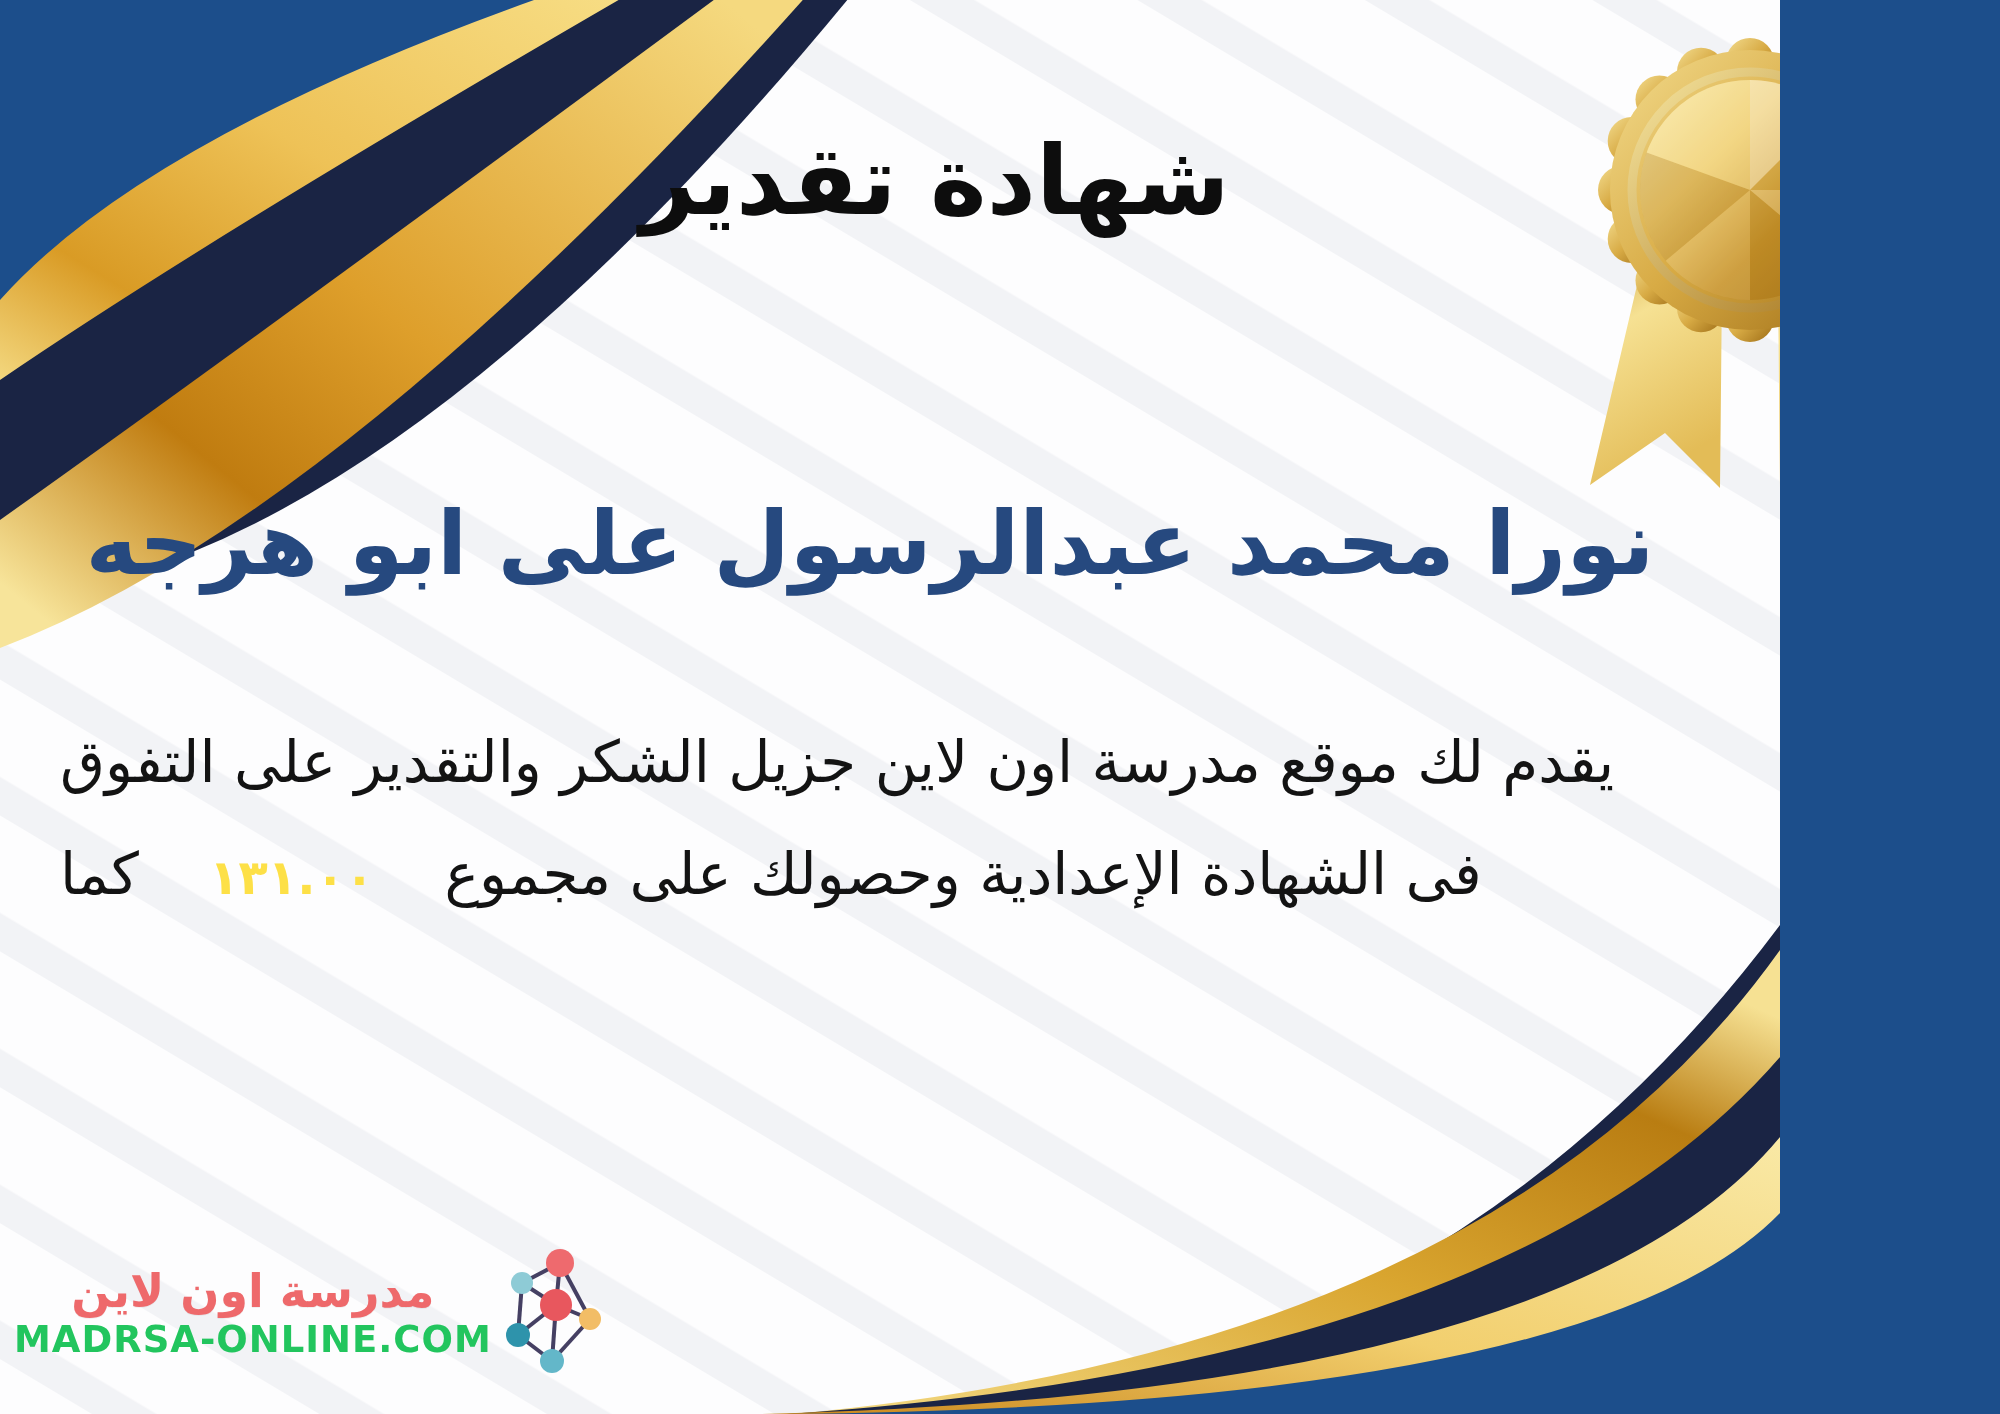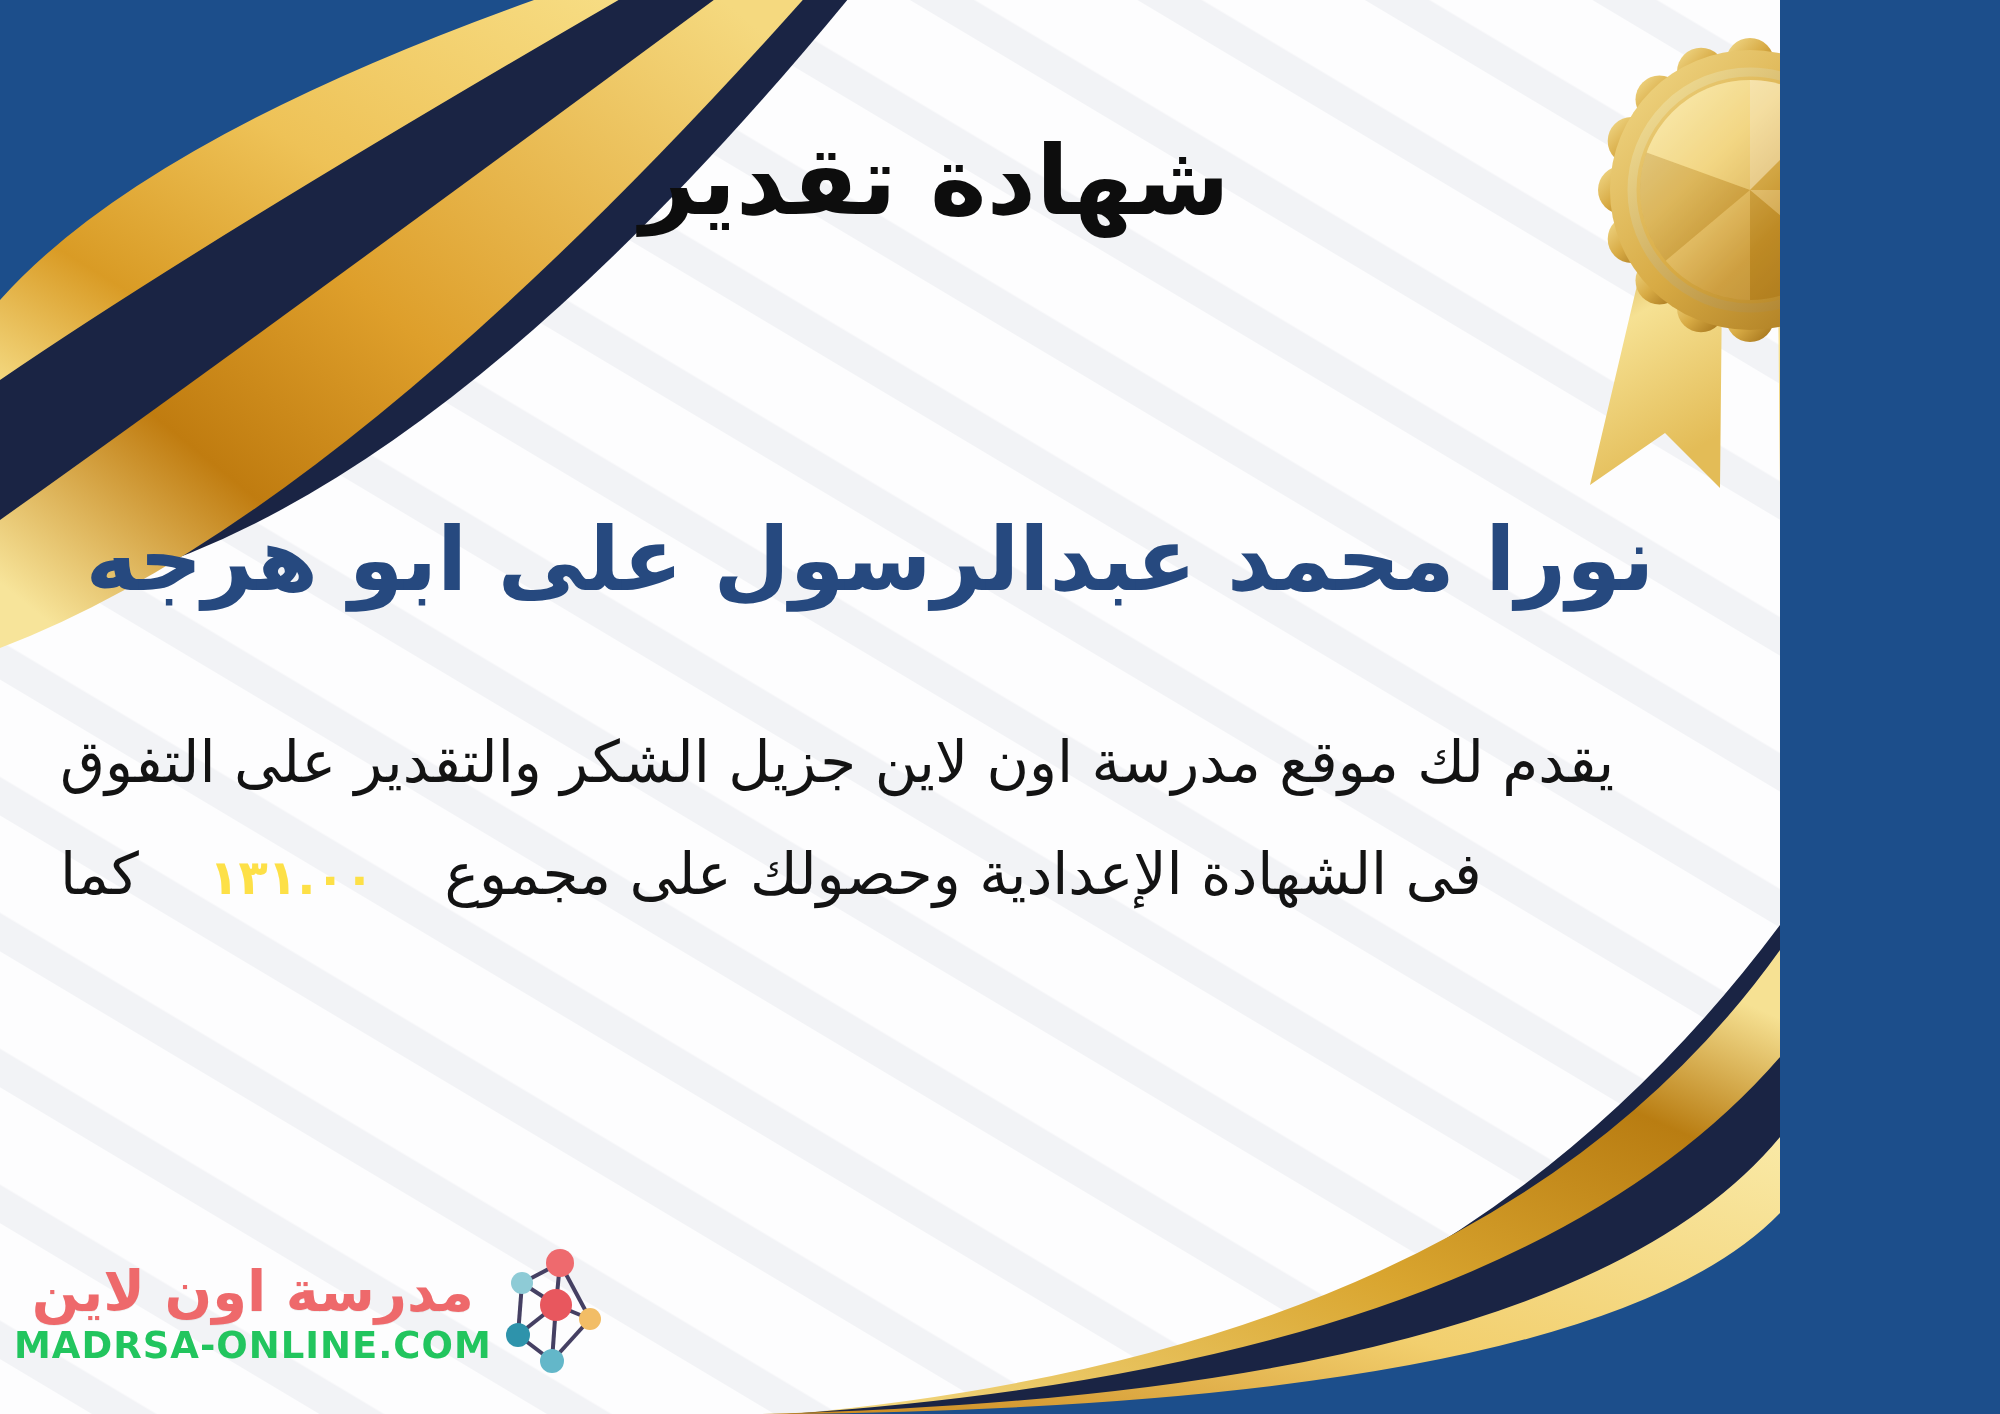--- a/index.html
+++ b/index.html
@@ -10,21 +10,21 @@
   }
   .canvas{position:relative;width:1780px;height:1414px;overflow:hidden;}
   .bg-svg{position:absolute;inset:0;width:100%;height:100%;display:block;}
   
   .cert-title{
     position:absolute;top:112px;left:0;width:1870px;
     text-align:center;font-size:96px;font-weight:bold;color:#0d0d0d;
     line-height:1.45;letter-spacing:1px;
   }
   .student-name{
-    position:absolute;top:494px;left:0;width:1740px;
+    position:absolute;top:478px;left:0;width:1740px;
     text-align:center;font-size:88px;font-weight:bold;color:#26497f;
     line-height:1.5;
   }
   .cert-body{
     position:absolute;top:706px;left:0;width:2000px;
     padding:0 60px;box-sizing:border-box;
     text-align:left;direction:rtl;
     font-size:58px;color:#131313;line-height:112px;font-weight:500;
   }
   .score-value{
@@ -36,21 +36,21 @@
     text-align:center;direction:rtl;
     font-size:58px;color:#131313;line-height:110px;font-weight:500;
   }
   
   .brand-logo{
     position:absolute;left:14px;top:1244px;width:470px;
     display:flex;flex-direction:row;align-items:center;gap:10px;
   }
   .logo-text{flex:1;display:flex;flex-direction:column;align-items:center;}
   .logo-ar{
-    font-size:56px;font-weight:bold;color:#ee696b;line-height:1.2;
+    font-size:46px;font-weight:bold;color:#ee696b;line-height:1.2;
     direction:rtl;text-shadow:0 1px 0 rgba(0,0,0,0.05);
   }
   .logo-en{
     font-size:37px;font-weight:bold;color:#22c55e;letter-spacing:1px;
     line-height:1.15;white-space:nowrap;
   }
   .logo-icon-svg{width:104px;height:138px;flex:0 0 auto;}
   
   .medal-svg{position:absolute;left:1555px;top:15px;width:390px;height:500px;}
 </style>

